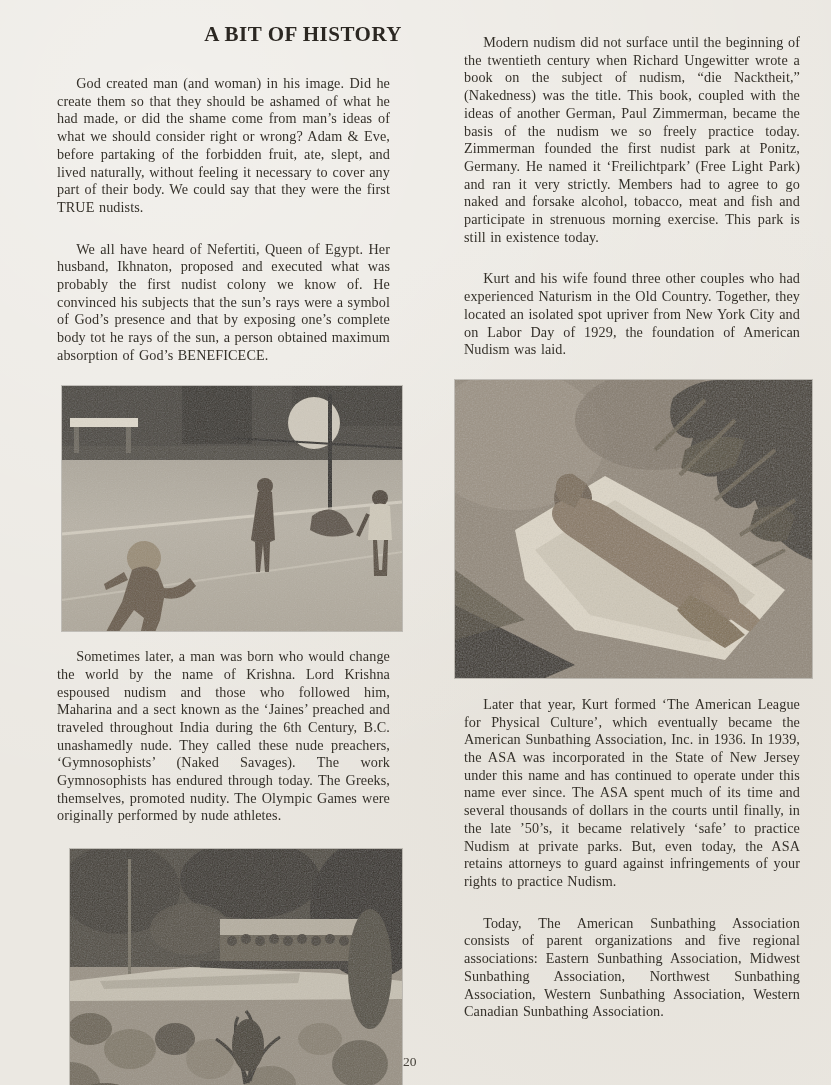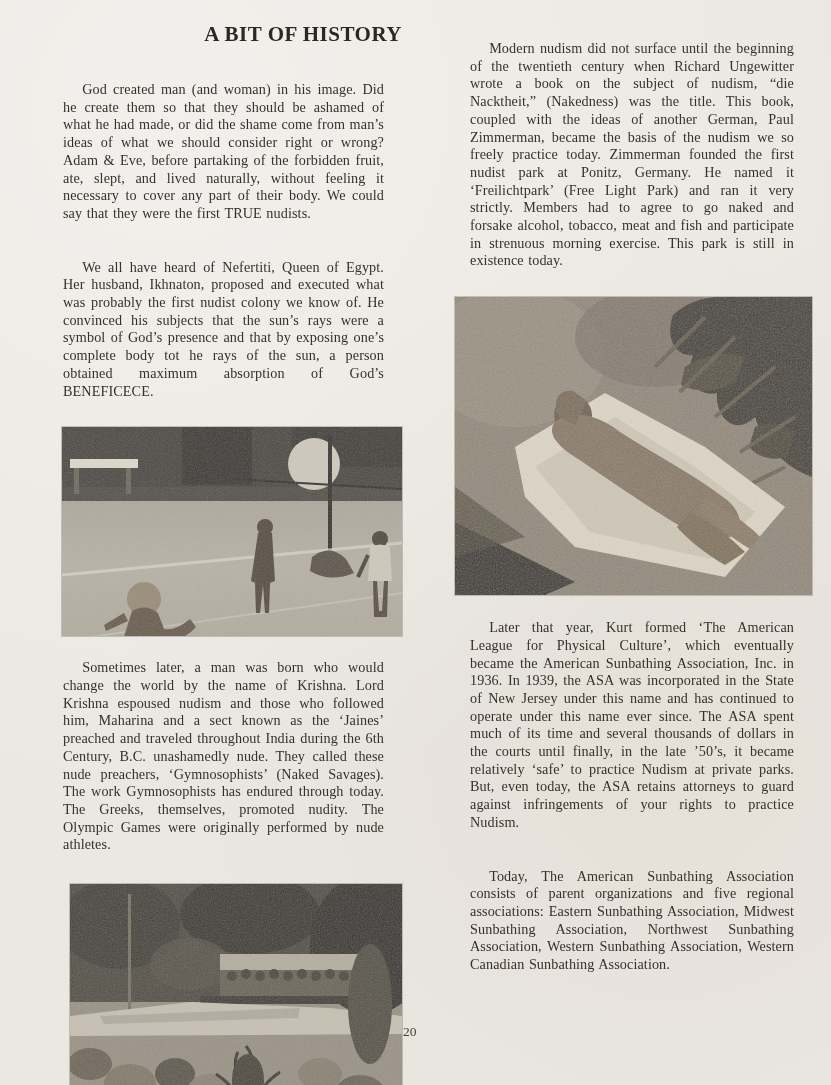--- a/index.html
+++ b/index.html
@@ -26,41 +26,41 @@
   .col-right{width:360px;flex:0 0 360px;padding-top:12px;}
   h1.title{
     font-size:21px;
     font-weight:bold;
     letter-spacing:.5px;
     text-align:center;
     color:#2b2722;
     margin:12px 0 16px 0;
   }
   p.body-par{
-    margin:18px;
+    margin:12px;
     font-size:14.2px;
     line-height:17.7px;
     text-align:justify;
     text-indent:1.35em;
     letter-spacing:.1px;
     word-spacing:.06em;
   }
   .photo{
     display:block;
     background:#b0aa9f;
     box-shadow:0 0 0 1px rgba(60,55,48,.25);
     overflow:hidden;
   }
   .photo svg{display:block;}
   .photo-1{width:340px;height:279px;margin:9px 0 5px 2px;}
   .photo-2{width:332px;height:268px;margin:12px 0 0 8px;}
   .photo-3{width:357px;height:298px;margin:9px 0 6px 0;}
   .page-number{
     position:absolute;
-    left:403px;top:1024px;
+    left:403px;top:1054px;
     font-size:13.5px;
     color:#45413a;
   }
 </style>
 </head>
 <body>
 
 <div class="page">
 
   <div class="col col-left">
@@ -178,20 +178,21 @@
             <path d="M177 234 C172 214 160 182 168 168"></path>
           </g>
           <ellipse cx="178" cy="196" rx="16" ry="26" fill="#494337"></ellipse>
         </g>
       </svg>
     </div>
   </div>
 
   <div class="col col-right">
     <p class="body-par">Modern nudism did not surface until the beginning of the twentieth century when Richard Ungewitter wrote a book on the subject of nudism, “die Nacktheit,” (Nakedness) was the title. This book, coupled with the ideas of another German, Paul Zimmerman, became the basis of the nudism we so freely practice today. Zimmerman founded the first nudist park at Ponitz, Germany. He named it ‘Freilichtpark’ (Free Light Park) and ran it very strictly. Members had to agree to go naked and forsake alcohol, tobacco, meat and fish and participate in strenuous morning exercise. This park is still in existence today.</p>
+    <p class="body-par">Kurt and his wife found three other couples who had experienced Naturism in the Old Country. Together, they located an isolated spot upriver from New York City and on Labor Day of 1929, the foundation of American Nudism was laid.</p>
 
     <div class="photo photo-3" title="black-and-white photo of a sunbather lying face down on a towel outdoors">
       <svg width="357" height="298" viewBox="0 0 357 298" xmlns="http://www.w3.org/2000/svg">
         <defs>
           <filter id="grain3">
               <feTurbulence type="fractalNoise" baseFrequency="0.7" numOctaves="3" result="n"></feTurbulence>
             <feColorMatrix in="n" type="saturate" values="0"></feColorMatrix>
             <feComponentTransfer>
                 <feFuncA type="linear" slope="0.22" intercept="0"></feFuncA>
               </feComponentTransfer>

